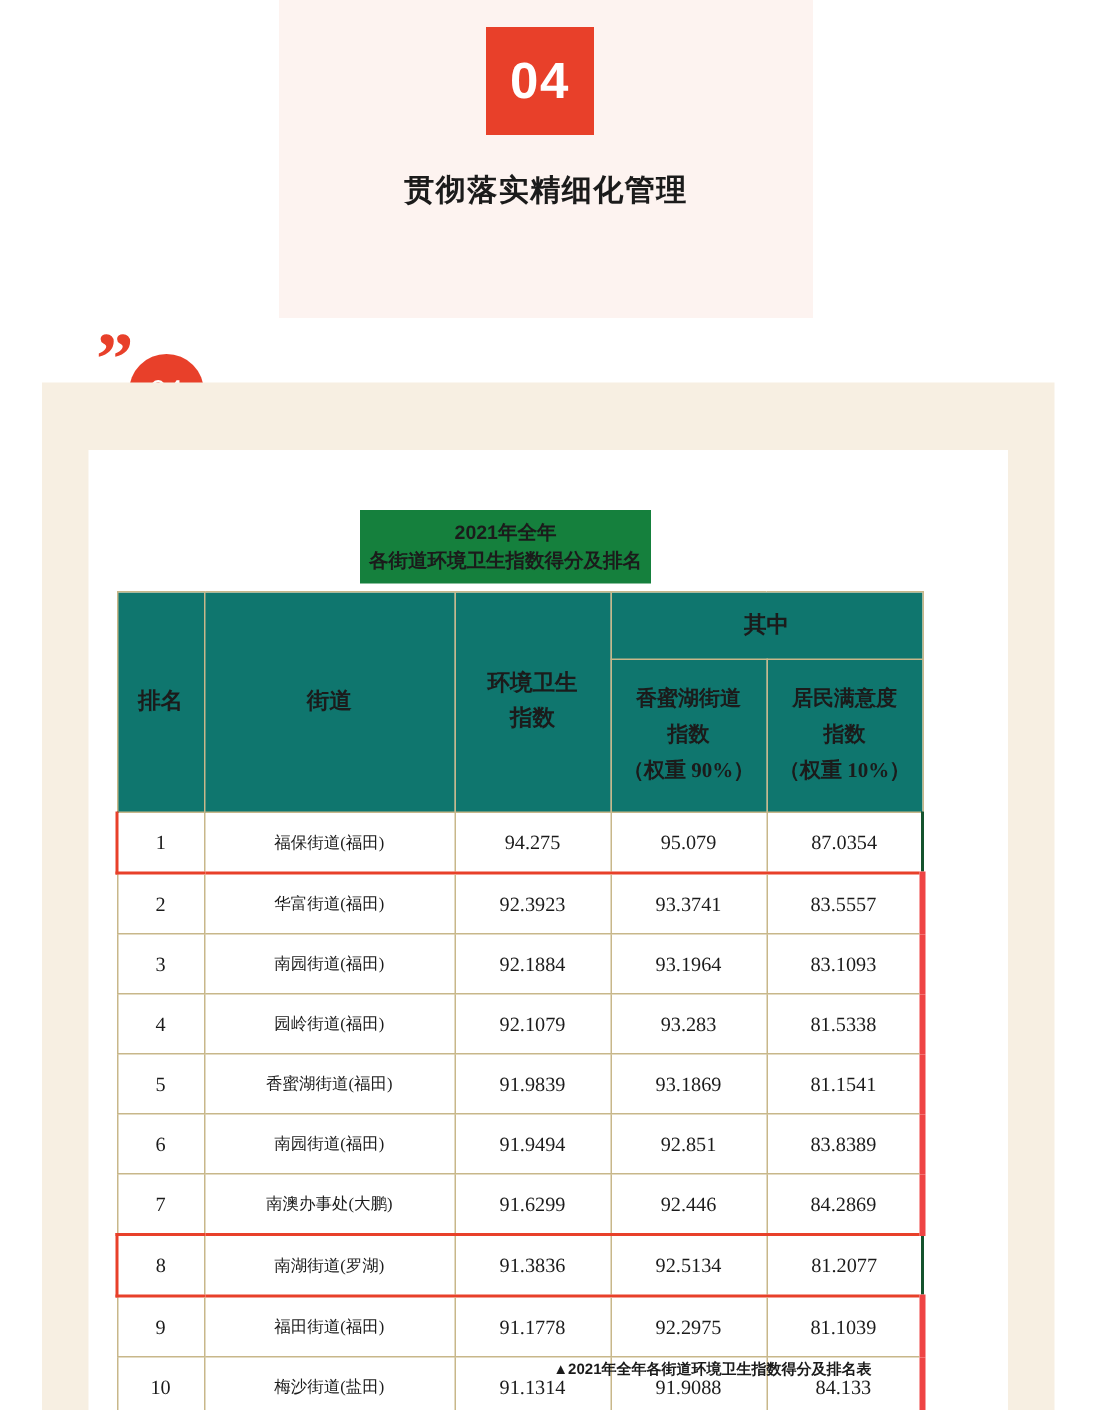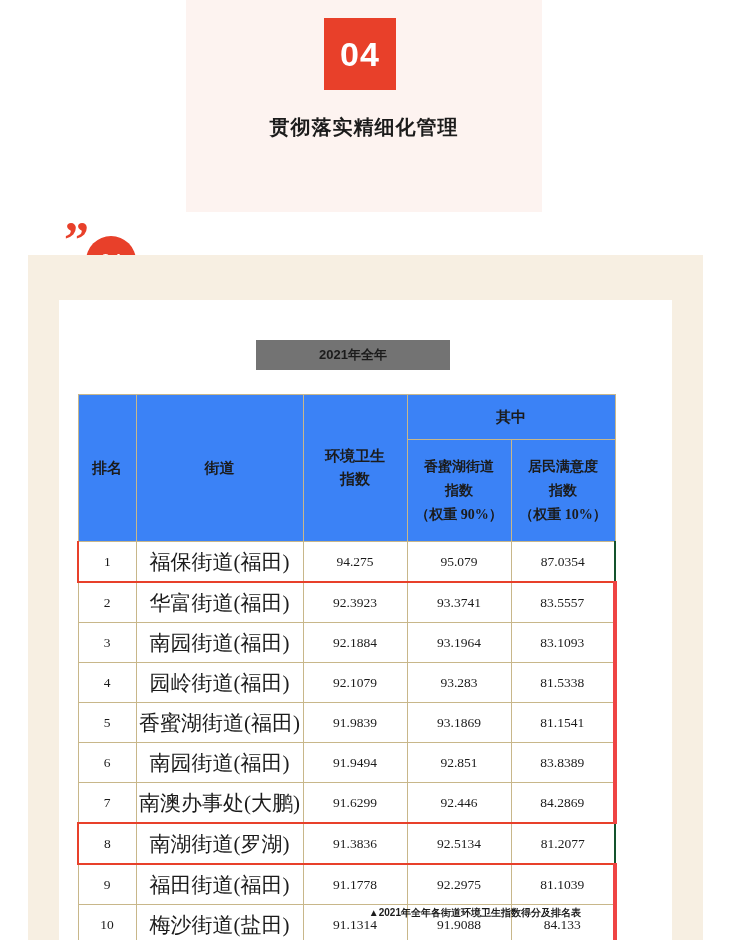--- a/index.html
+++ b/index.html
@@ -96,25 +96,25 @@
     left: 59px;
     top: 300px;
     width: 613px;
     height: 640px;
     background: #ffffff;
   }
 
   
   .table-title {
     position: absolute;
-    left: 256px;
+    left: 240px;
     top: 340px;
     width: 194px;
     padding: 5px 0 6px;
-    background: #737373;
+    background: #15803d;
     text-align: center;
     color: #1b1b1b;
     font-family: "Liberation Sans", sans-serif;
     font-weight: bold;
     font-size: 13px;
     line-height: 19px;
   }
 
   
   .table-wrap {
@@ -129,21 +129,21 @@
     table-layout: fixed;
     font-family: "Liberation Serif", "DejaVu Serif", serif;
   }
   table.rank th, table.rank td {
     border: 1px solid #c8b78a;
     text-align: center;
     color: #1b1b1b;
   }
   
   thead th {
-    background: #3b82f6;
+    background: #0f766e;
     font-weight: bold;
     font-size: 15px;
     line-height: 23px;
     padding: 3px 2px;
   }
   .hdr-tall {
     height: 133px;
   }
   .hdr-qizhong {
     height: 38px;
@@ -161,21 +161,21 @@
     background: #ffffff;
     border-left: 1px solid #c8b78a;
     border-right: 1px solid #c8b78a;
     border-top: 1px dashed #cfcfcf;
     border-bottom: 1px dashed #cfcfcf;
   }
   tbody tr td:first-child { border-left: 1px solid #c8b78a; }
   tbody tr td:last-child  { border-right: 4px solid #ef4444; }
   tbody tr:first-child td { border-top: 1px solid #c8b78a; }
   tbody tr:last-child td  { border-bottom: 1px solid #c8b78a; }
-  td.name { font-size: 21px; }
+  td.name { font-size: 11px; }
   td.num  { font-size: 13.5px; }
 
   
   tr.hl td {
     border-top: 2px solid #e8402a;
     border-bottom: 2px solid #e8402a;
   }
   tr.hl td:first-child { border-left: 2px solid #e8402a; }
   tr.hl td:last-child  { border-right: 2px solid #14532d; }
 
@@ -202,20 +202,21 @@
 </div>
 
 <div class="quote-mark">”</div>
 <div class="round-badge">04</div>
 
 <div class="panel"></div>
 <div class="panel-inner"></div>
 
 <div class="table-title">
   <div>2021年全年</div>
+  <div>各街道环境卫生指数得分及排名</div>
 </div>
 
 <div class="table-wrap">
   <table class="rank">
     <colgroup>
       <col style="width:58px">
       <col style="width:167px">
       <col style="width:104px">
       <col style="width:104px">
       <col style="width:104px">

